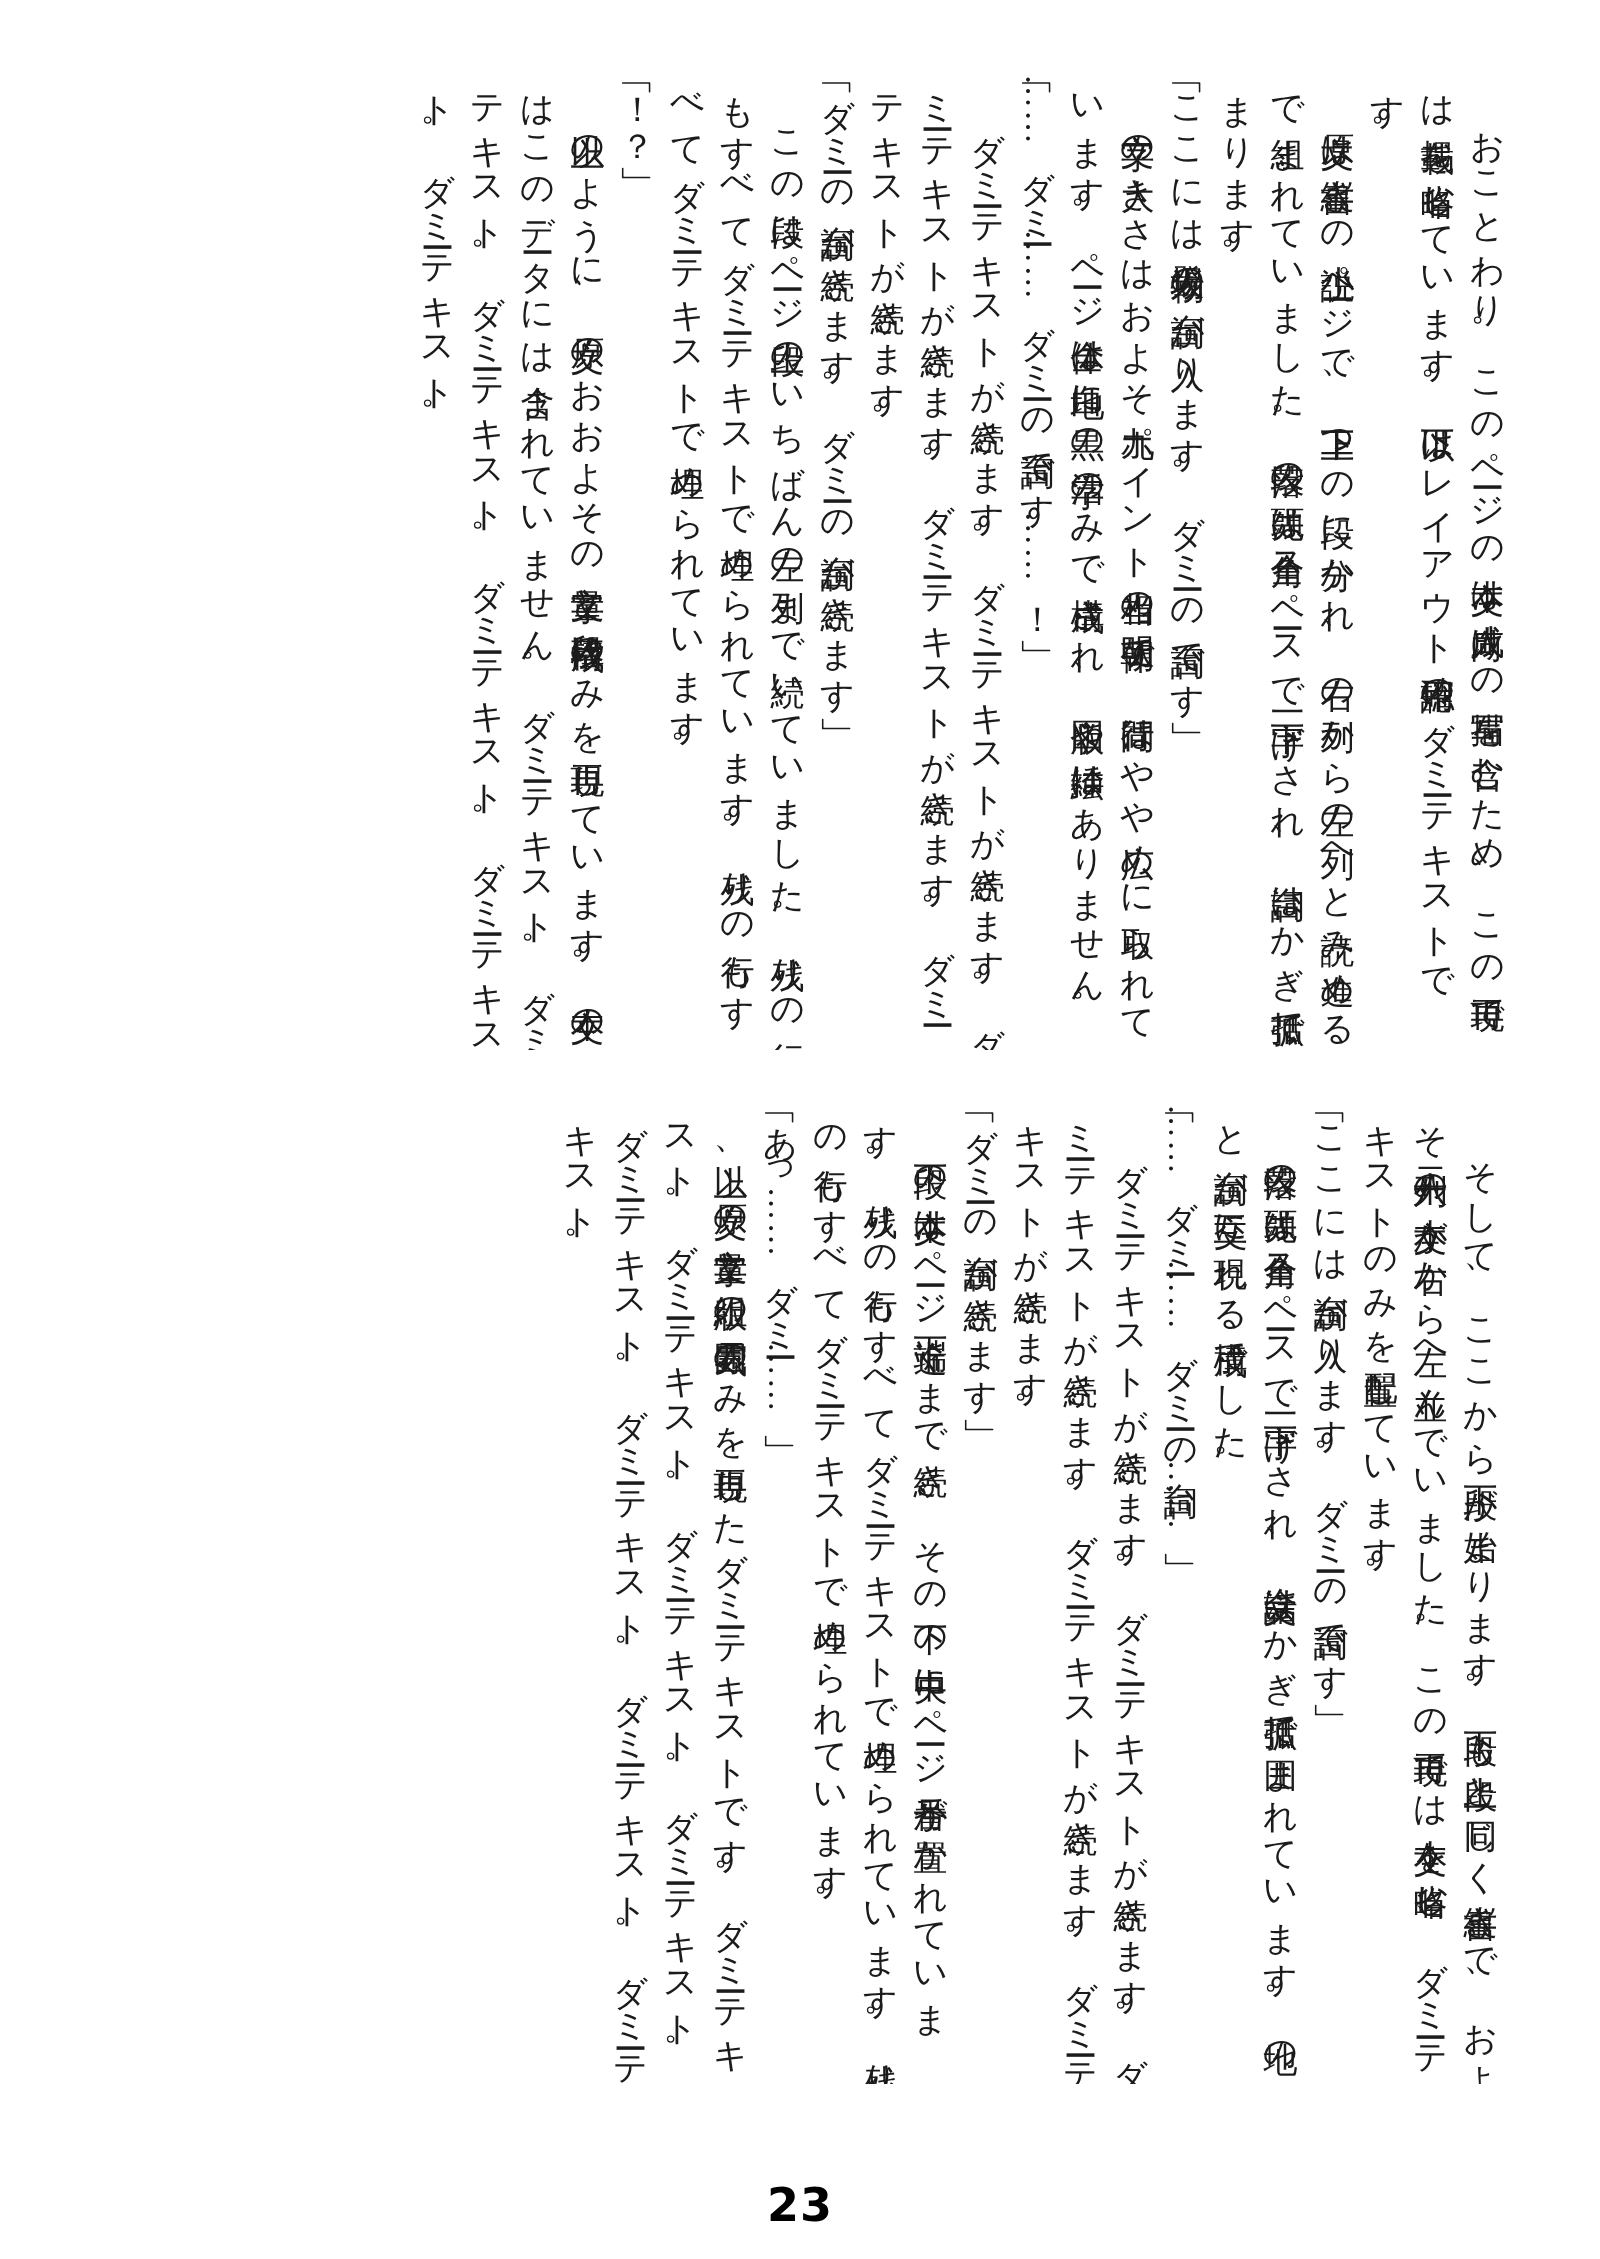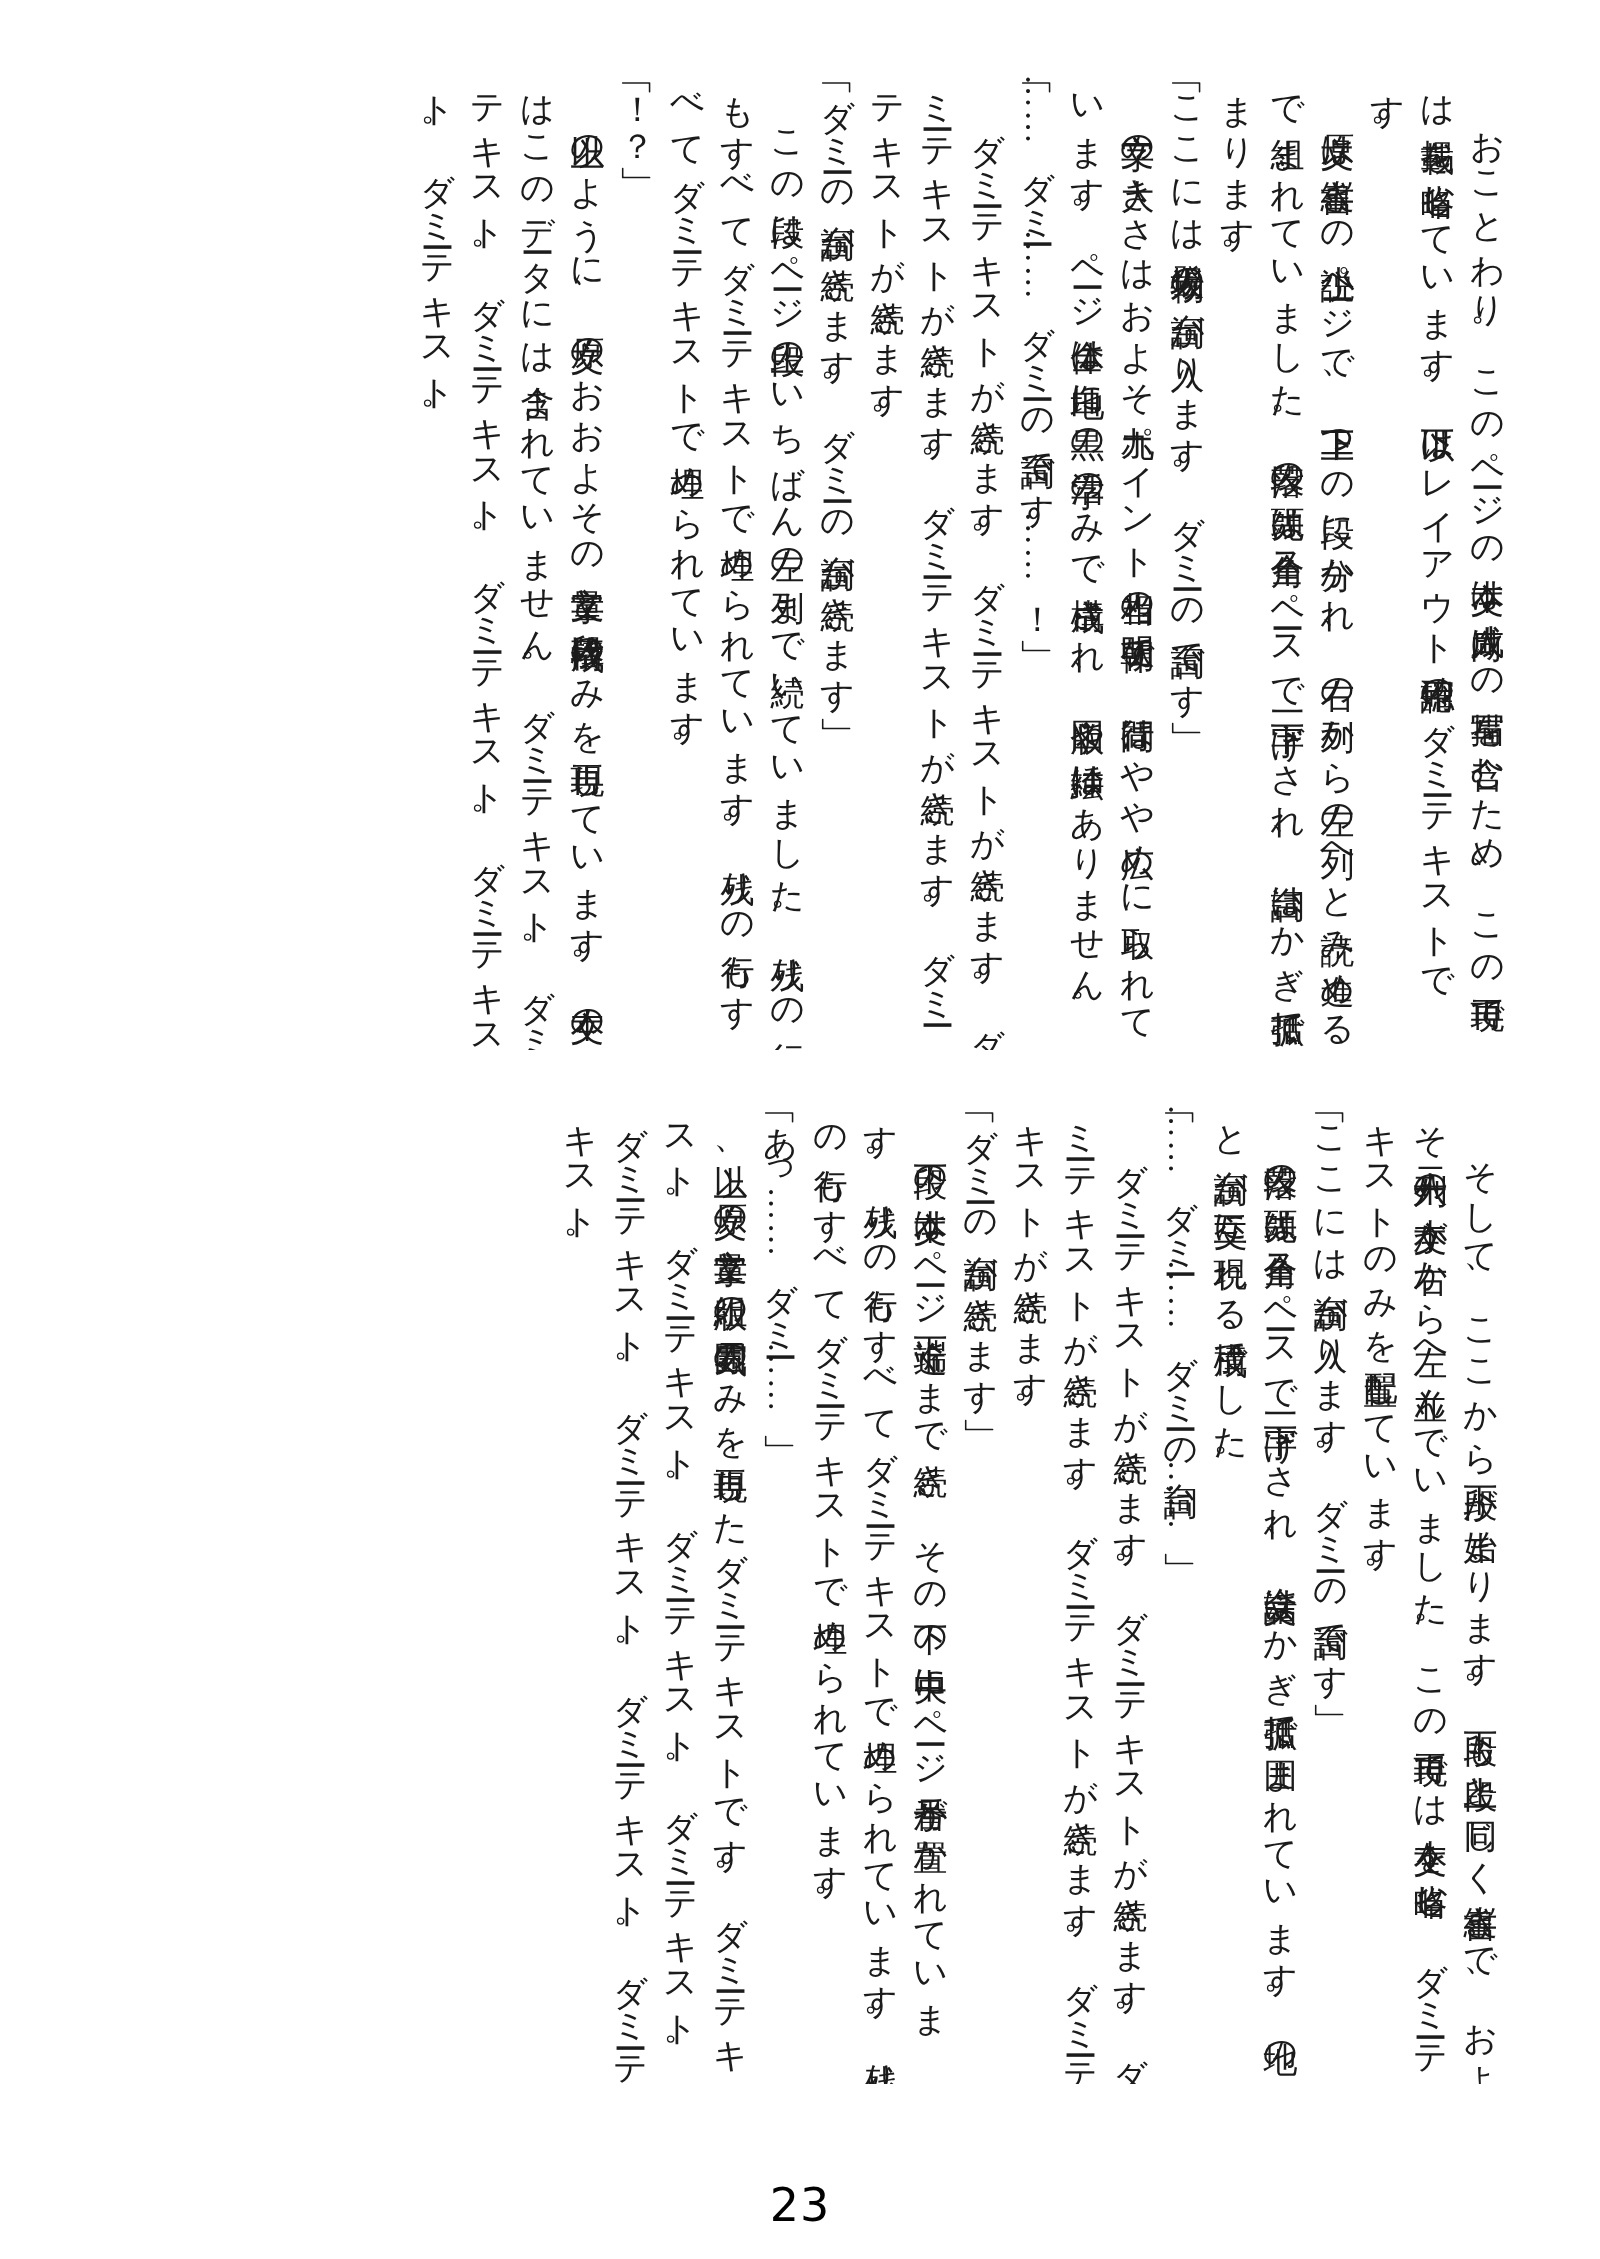--- a/index.html
+++ b/index.html
@@ -39,21 +39,21 @@
     width: 1413px;
     height: 982px;
   }
   .page-number {
     position: absolute;
     top: 2178px;
     left: 0;
     width: 100%;
     text-align: center;
     font-family: "DejaVu Sans", "Liberation Sans", sans-serif;
-    font-weight: 400;
+    font-weight: 700;
     font-size: 46px;
     color: #000000;
     letter-spacing: 1px;
   }
 </style>
 </head>
 <body>
 
 <div class="page">
 

